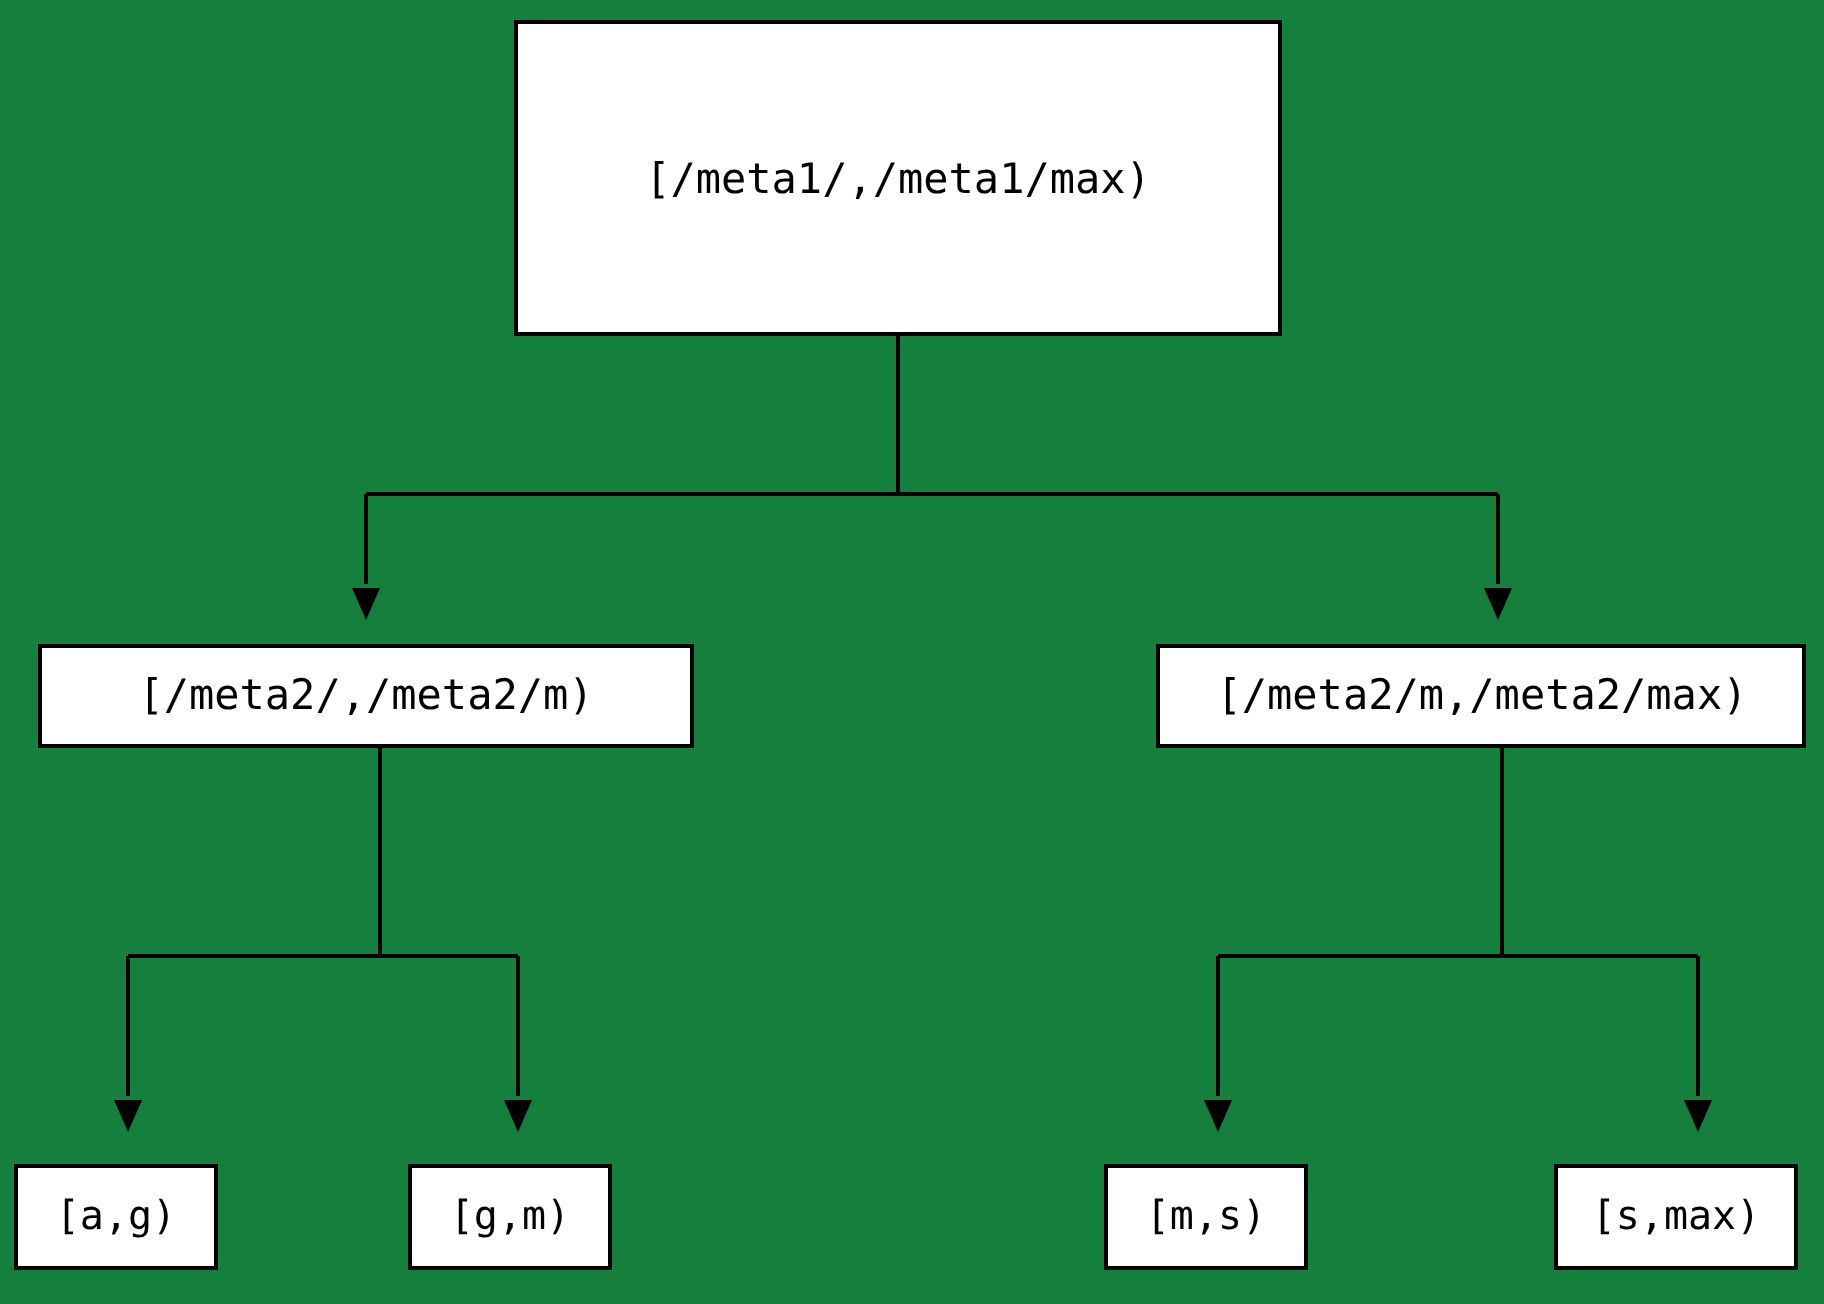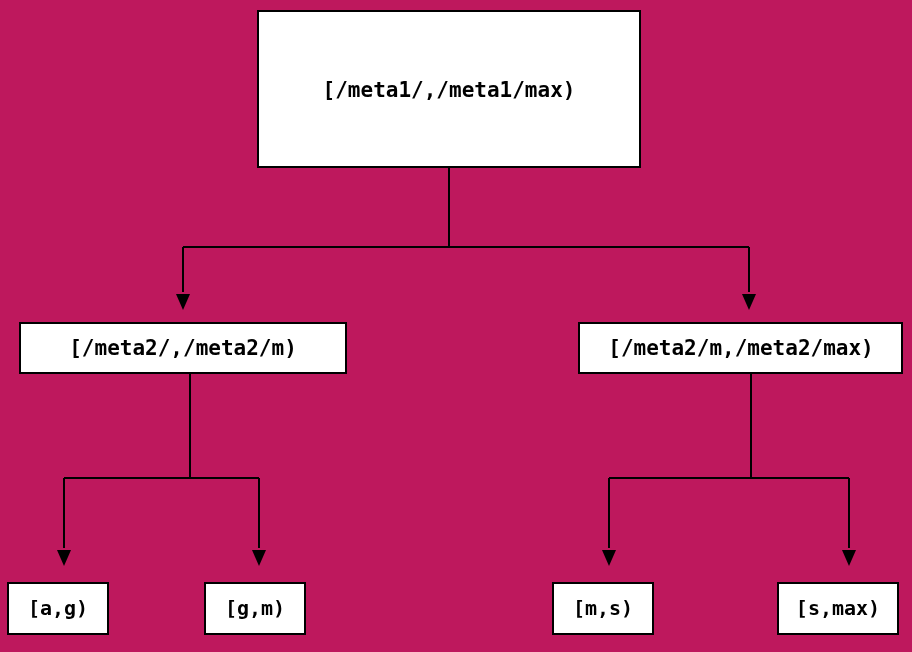--- a/index.html
+++ b/index.html
@@ -11,22 +11,21 @@
   body {
     width: 912px;
     height: 652px;
     overflow: hidden;
     font-family: "DejaVu Sans Mono", "Liberation Mono", monospace;
   }
   #diagram-root {
     position: relative;
     width: 912px;
     height: 652px;
-    background: #be185d;
-    font-weight: bold;
+    background: #15803d;
   }
   svg.tree-canvas {
     position: absolute;
     top: 0;
     left: 0;
     width: 912px;
     height: 652px;
     display: block;
     shape-rendering: crispEdges;
   }

